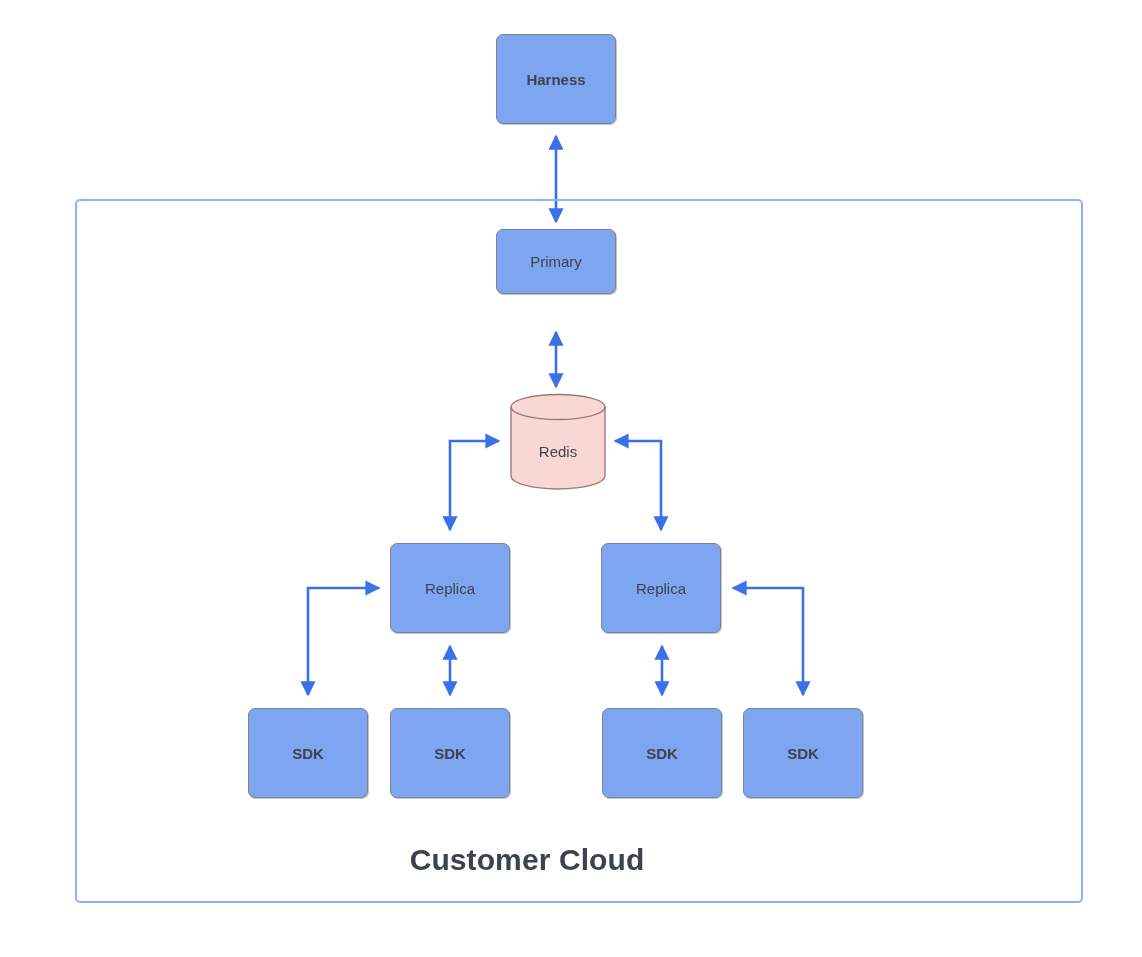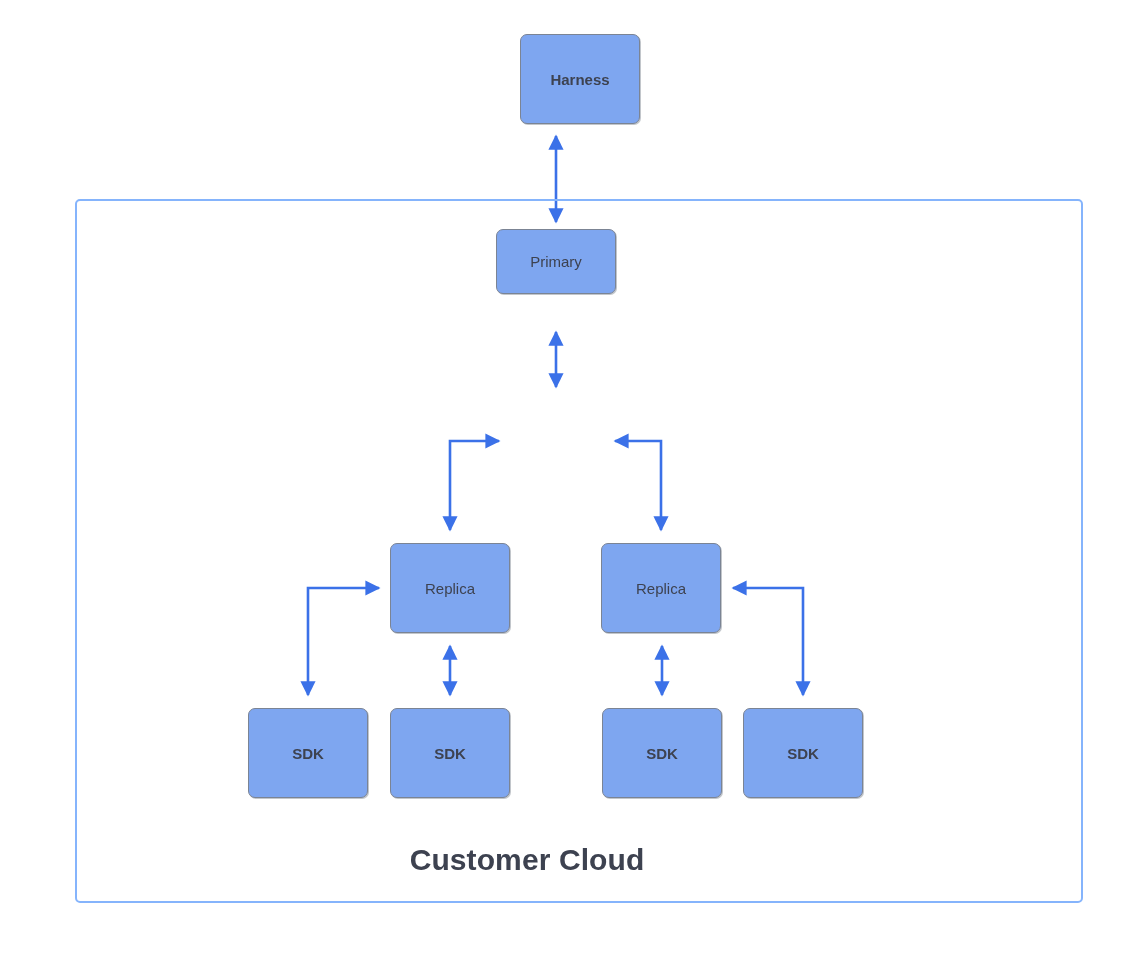--- a/index.html
+++ b/index.html
@@ -104,27 +104,34 @@
       <path d="M 308 695 L 308 588 L 379 588" marker-start="url(#arrowStart)" marker-end="url(#arrowEnd)"></path>
 
       <path d="M 450 695 L 450 646" marker-start="url(#arrowStart)" marker-end="url(#arrowEnd)"></path>
 
       <path d="M 662 695 L 662 646" marker-start="url(#arrowStart)" marker-end="url(#arrowEnd)"></path>
 
       <path d="M 803 695 L 803 588 L 733 588" marker-start="url(#arrowStart)" marker-end="url(#arrowEnd)"></path>
     </g>
   </svg>
 
-  <div class="node bold" id="node-harness" style="left: 496px; top: 34px; width: 120px; height: 90px; margin-left: 24px;">
+  <div class="node bold" id="node-harness" style="left: 496px; top: 34px; width: 120px; height: 90px;">
     <span>Harness</span>
   </div>
   <div class="node" id="node-primary" style="left: 496px; top: 229px; width: 120px; height: 65px;">
     <span>Primary</span>
   </div>
 
+  <div class="cylinder" id="node-redis" style="left: 510px; top: 394px;">
+    <svg width="96" height="95" viewBox="0 0 96 95">
+      <path d="M 1 13 L 1 82 A 47 13 0 0 0 95 82 L 95 13 Z" fill="#f8d7d5" stroke="#9a7b7b" stroke-width="1.4"></path>
+      <ellipse cx="48" cy="13" rx="47" ry="12.5" fill="#f8d7d5" stroke="#9a7b7b" stroke-width="1.4"></ellipse>
+    </svg>
+    <div class="cylinder-label" id="redis-label" style="top: 49.5px;">Redis</div>
+  </div>
 
   <div class="node" id="node-replica-left" style="left: 390px; top: 543px; width: 120px; height: 90px;">
     <span>Replica</span>
   </div>
   <div class="node" id="node-replica-right" style="left: 601px; top: 543px; width: 120px; height: 90px;">
     <span>Replica</span>
   </div>
 
   <div class="node bold" id="node-sdk-1" style="left: 248px; top: 708px; width: 120px; height: 90px;">
     <span>SDK</span>

